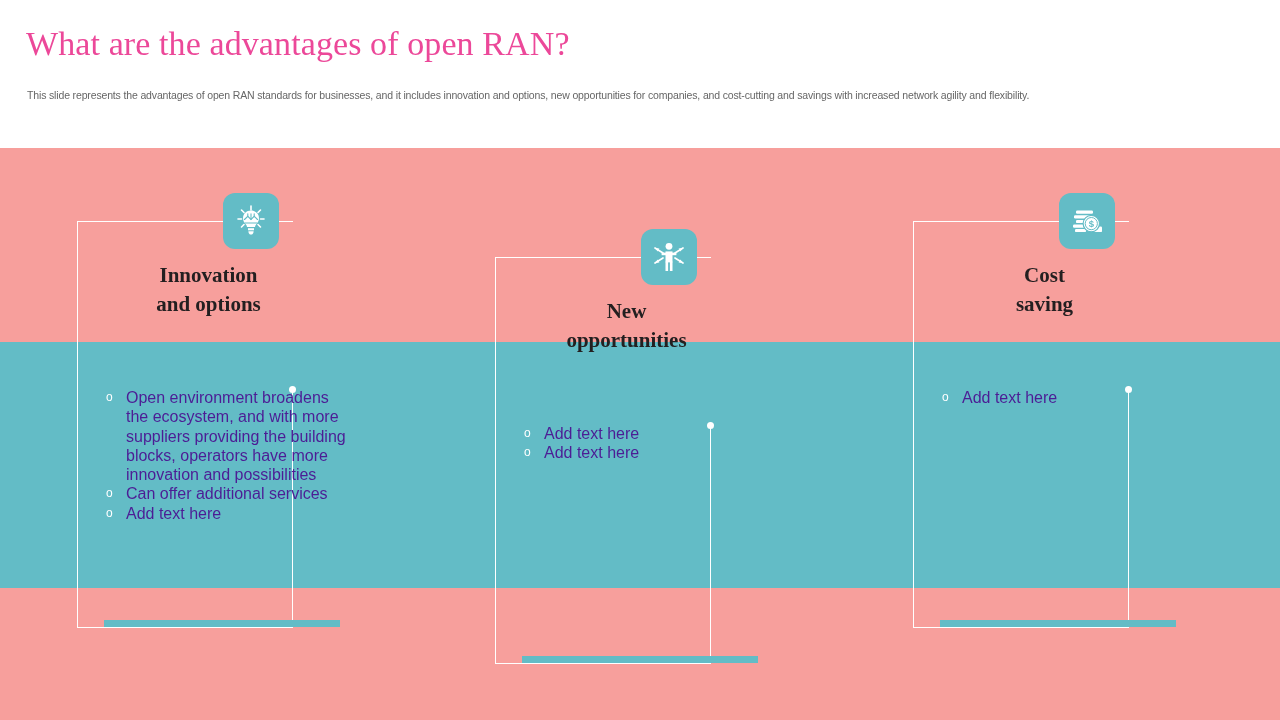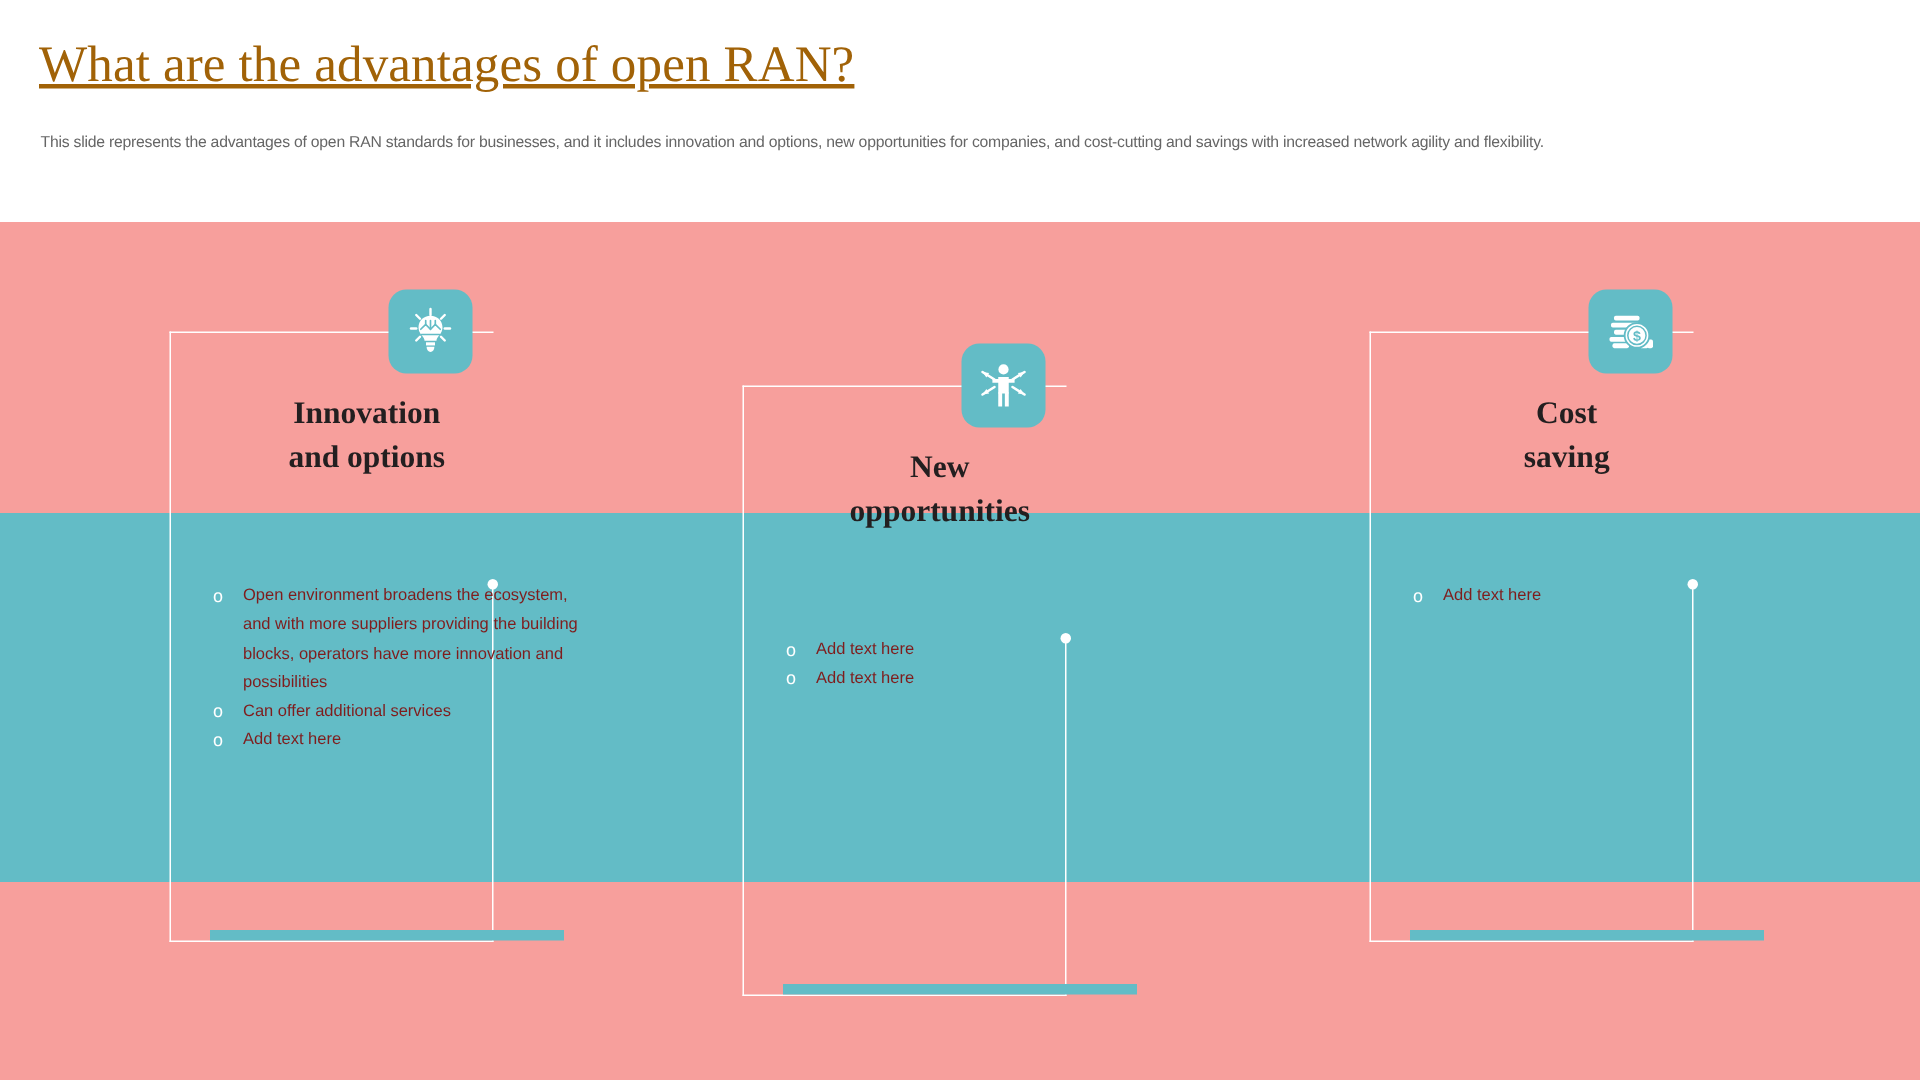--- a/index.html
+++ b/index.html
@@ -12,43 +12,43 @@
   }
 
   
   #header {
     position:absolute; left:0; top:0; width:1280px; height:148px;
     background:#ffffff;
   }
   #page-title {
     position:absolute; left:26px; top:25px;
     font-family:"Liberation Serif", serif;
-    font-size:34px; font-weight:400; color:#a16207;
-    letter-spacing:0.1px; white-space:nowrap;text-decoration:underline;
+    font-size:34px; font-weight:400; color:#ec4899;
+    letter-spacing:0.1px; white-space:nowrap;
   }
   #page-subtitle {
     position:absolute; left:27px; top:76px; width:1220px;
     font-size:10.5px; color:#666666; letter-spacing:-0.15px;
     white-space:nowrap;
     margin-top:13px;
   }
 
   
   #slide-body {
     position:absolute; left:0; top:148px; width:1280px; height:572px;
     background:#f79f9c;
   }
   #teal-band {
     position:absolute; left:0; top:194px; width:1280px; height:246px;
     background:#63bcc6;
   }
 
   
   .card { position:absolute; top:0; width:420px; height:572px; }
-  #card-0 { left:0px;margin-left:36px; }
+  #card-0 { left:0px; }
   #card-1 { left:418px;margin-top:36px; }
   #card-2 { left:836px; }
 
   
   .frame-left {
     position:absolute; left:77px; top:73px; width:1px; height:407px;
     background:#ffffff;
   }
   .frame-top {
     position:absolute; left:77px; top:73px; width:216px; height:1px;
@@ -85,22 +85,22 @@
   }
 
   .card-list {
     position:absolute; left:100px; top:240px; width:252px;
     list-style:none;
   }
   .card-list li {
     position:relative;
     padding-left:26px;
     margin-bottom:0px;
-    font-size:11px; line-height:19.3px;
-    color:#7f1d1d;
+    font-size:16px; line-height:19.3px;
+    color:#4c1d95;
   }
   .card-list li::before {
     content:"o";
     position:absolute; left:6px; top:0px;
     font-size:12px; line-height:19.3px; color:#ffffff;
   }
 
   .card-underbar {
     position:absolute; left:104px; top:472px;
     width:236px; height:7px; background:#63bcc6;

